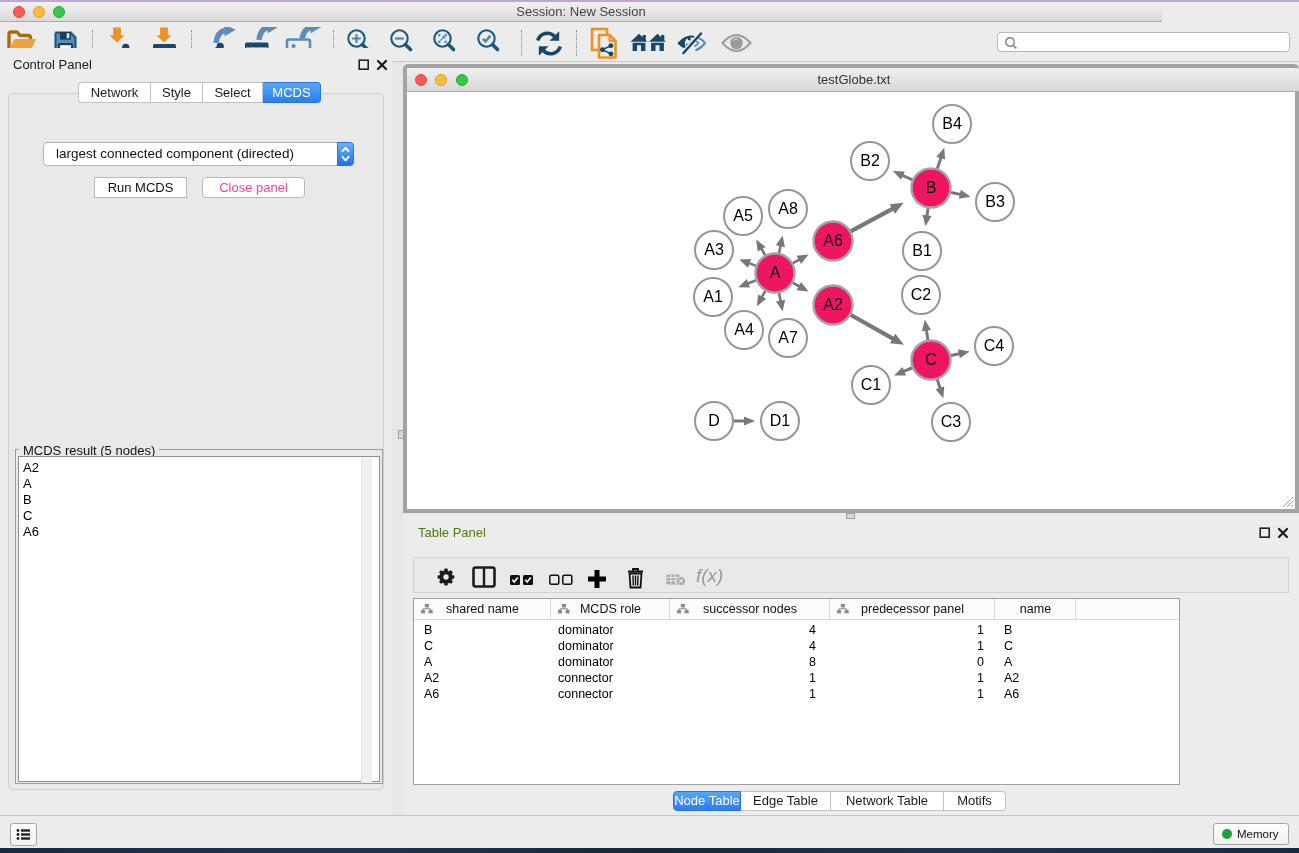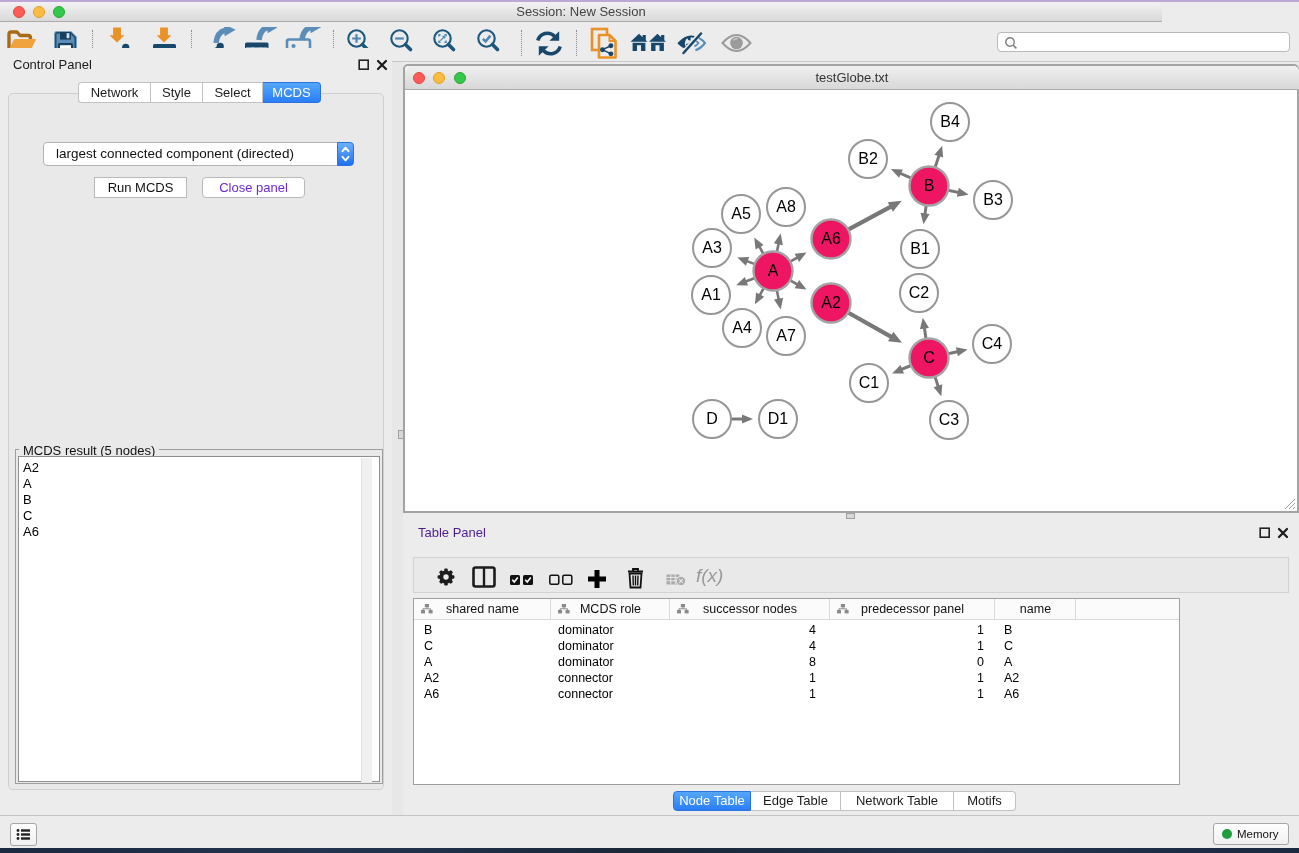--- a/index.html
+++ b/index.html
@@ -156,32 +156,32 @@
   <div class="abs" style="left:43px;top:94px;width:311px;height:24px;background:#fff;border:1px solid #b3b3b3;border-radius:4px;">
     <div style="font-size:13.5px;color:#111;line-height:22px;padding-left:12px;">largest connected component (directed)</div>
     <div class="abs" style="right:-1px;top:-1px;width:17px;height:24px;background:linear-gradient(#6cb1fc,#2170ee);border-radius:0 4px 4px 0;border:1px solid #2a72dd;">
       <svg width="15" height="22" viewBox="0 0 15 22">
         <path d="M4.5 8.2 L7.5 4.6 L10.5 8.2" fill="none" stroke="#fff" stroke-width="1.8" stroke-linecap="round" stroke-linejoin="round"></path>
         <path d="M4.5 13.8 L7.5 17.4 L10.5 13.8" fill="none" stroke="#fff" stroke-width="1.8" stroke-linecap="round" stroke-linejoin="round"></path>
       </svg>
       </div>
     </div>
   <div class="abs" style="left:94px;top:129px;width:93px;height:21px;background:#fff;border:1px solid #b9b9b9;border-radius:0;text-align:center;font-size:13px;line-height:19px;color:#111;">Run MCDS</div>
-  <div class="abs" style="left:202px;top:129px;width:103px;height:21px;background:#fff;border:1px solid #b9b9b9;border-radius:4px;text-align:center;font-size:13px;line-height:19px;color:#6d28d9;">Close panel</div>
+  <div class="abs" style="left:202px;top:129px;width:103px;height:21px;background:#fff;border:1px solid #b9b9b9;border-radius:4px;text-align:center;font-size:13px;line-height:19px;color:#ec4899;">Close panel</div>
   <div class="abs" style="left:15px;top:395px;width:368px;height:341px;">
     <div class="abs" style="left:0;top:6px;width:368px;height:335px;border:1px solid #9d9d9d;"></div>
     <div class="abs" style="left:4px;top:0;background:#e9e9e9;padding:0 4px;font-size:13px;color:#111;">MCDS result (5 nodes)</div>
     <div class="abs" style="left:3px;top:13px;width:362px;height:326px;background:#fff;border:1px solid #8f8f8f;">
       <div style="font-size:13px;color:#000;padding:3px 0 0 4px;line-height:16px;">A2<br>A<br>B<br>C<br>A6</div>
       <div class="abs" style="right:7px;top:1px;width:11px;height:324px;background:#f0f0f0;border-left:1px solid #e2e2e2;"></div>
     </div>
   </div>
 </div>
 <div class="abs" style="left:392px;top:62px;width:11px;height:753px;background:#e7e7e7;"></div>
-<div class="abs" style="left:403px;top:64px;width:896px;height:449px;background:#fff;border:2px solid #a3a3a3;border-radius:5px 5px 0 0;">
+<div class="abs" style="left:403px;top:64px;width:896px;height:449px;background:#fff;border:4px solid #a3a3a3;border-radius:5px 5px 0 0;">
   <div class="abs" style="left:0;top:0;width:894px;height:24px;background:linear-gradient(#f0f0f0,#d8d8d8);border-bottom:1px solid #ababab;border-radius:5px 5px 0 0;">
     <div class="tl" style="left:8px;top:6px;width:12px;height:12px;background:#fc5b57;border:1px solid #e2463f;"></div>
     <div class="tl" style="left:28px;top:6px;width:12px;height:12px;background:#fdbc40;border:1px solid #dfa023;"></div>
     <div class="tl" style="left:49px;top:6px;width:12px;height:12px;background:#34c84a;border:1px solid #2aa834;"></div>
     <div style="text-align:center;font-size:13px;color:#333;line-height:24px;">testGlobe.txt</div>
   </div>
   <svg class="abs" style="left:0;top:24px;" width="894" height="423" viewBox="0 0 894 423">
 <line x1="349.8" y1="188.0" x2="338.9" y2="192.3" stroke="#787878" stroke-width="2.6"></line>
       <polygon points="331.2,195.3 339.8,187.0 343.1,195.6" fill="#787878"></polygon>
 <line x1="349.8" y1="174.1" x2="340.0" y2="170.4" stroke="#787878" stroke-width="2.6"></line>
@@ -263,21 +263,21 @@
 <circle cx="373" cy="329" r="19" fill="#fff" stroke="#969696" stroke-width="2"></circle>
 <text x="373" y="334" text-anchor="middle" font-size="16" fill="#000">D1</text>
   </svg>
   <svg class="abs" style="right:1px;bottom:1px;" width="12" height="12" viewBox="0 0 12 12">
     <path d="M11 1 L1 11 M11 5 L5 11 M11 9 L9 11" stroke="#9a9a9a" stroke-width="1" fill="none"></path>
   </svg>
 </div>
 <div class="abs" style="left:398px;top:430px;width:6px;height:9px;background:#d8d8d8;border:1px solid #9f9f9f;"></div>
 <div class="abs" style="left:846px;top:513px;width:9px;height:6px;background:#d8d8d8;border:1px solid #9f9f9f;"></div>
 <div class="abs" style="left:403px;top:521px;width:896px;height:294px;background:#ececec;">
-  <div class="abs" style="left:15px;top:4px;font-size:13px;color:#4c1d95;">Table Panel</div>
+  <div class="abs" style="left:15px;top:4px;font-size:13px;color:#4d7c0f;">Table Panel</div>
   <svg class="abs" style="left:856px;top:6px;" width="12" height="12" viewBox="0 0 12 12">
     <rect x="1.2" y="1.2" width="9" height="9" fill="none" stroke="#222" stroke-width="1.6"></rect>
     </svg>
   <svg class="abs" style="left:874px;top:6px;" width="12" height="12" viewBox="0 0 12 12">
     <path d="M2 2 L10 10 M10 2 L2 10" stroke="#1a1a1a" stroke-width="2.2" stroke-linecap="round"></path>
     </svg>
   <div class="abs" style="left:10px;top:36px;width:876px;height:36px;background:#e9e9e9;border:1px solid #d2d2d2;">
 <svg class="abs" style="left:21px;top:8px;" width="22" height="22" viewBox="0 0 22 22">
         <g fill="#1c1c1c">
           <circle cx="11" cy="11" r="6.6"></circle>
@@ -377,21 +377,21 @@
 <div class="abs" style="left:256px;top:72px;width:146px;text-align:right;font-size:12.5px;color:#000;">1</div>
 <div class="abs" style="left:416px;top:72px;width:154px;text-align:right;font-size:12.5px;color:#000;">1</div>
 <div class="abs" style="left:590px;top:72px;font-size:12.5px;color:#000;">A2</div>
 <div class="abs" style="left:10px;top:88px;font-size:12.5px;color:#000;">A6</div>
 <div class="abs" style="left:144px;top:88px;font-size:12.5px;color:#000;">connector</div>
 <div class="abs" style="left:256px;top:88px;width:146px;text-align:right;font-size:12.5px;color:#000;">1</div>
 <div class="abs" style="left:416px;top:88px;width:154px;text-align:right;font-size:12.5px;color:#000;">1</div>
 <div class="abs" style="left:590px;top:88px;font-size:12.5px;color:#000;">A6</div>
   </div>
   <div class="abs" style="left:270px;top:270px;height:20px;display:flex;font-size:13px;">
-    <div style="width:78px;background:linear-gradient(#55a7fb,#2a7df5);border:1px solid #2a72dd;border-radius:4px 0 0 4px;text-align:center;line-height:18px;color:#fff;">Node Table</div>
+    <div style="width:68px;background:linear-gradient(#55a7fb,#2a7df5);border:1px solid #2a72dd;border-radius:4px 0 0 4px;text-align:center;line-height:18px;color:#fff;">Node Table</div>
     <div style="width:90px;background:#fff;border:1px solid #c2c2c2;border-left:none;text-align:center;line-height:18px;color:#1b1b1b;">Edge Table</div>
     <div style="width:113px;background:#fff;border:1px solid #c2c2c2;border-left:none;text-align:center;line-height:18px;color:#1b1b1b;">Network Table</div>
     <div style="width:62px;background:#fff;border:1px solid #c2c2c2;border-left:none;border-radius:0 4px 4px 0;text-align:center;line-height:18px;color:#1b1b1b;">Motifs</div>
   </div>
 </div>
 <div class="abs" style="left:0;top:815px;width:1299px;height:33px;background:#ececec;border-top:1px solid #c4c4c4;">
   <div class="abs" style="left:10px;top:7px;width:27px;height:23px;background:linear-gradient(#fdfdfd,#f1f1f1);border:1px solid #a6a6a6;border-radius:3px;">
     <svg width="25" height="21" viewBox="0 0 25 21">
       <circle cx="7" cy="6.5" r="1.4" fill="#222"></circle>
         <rect x="10" y="5.3" width="9" height="2.4" fill="#222"></rect>

